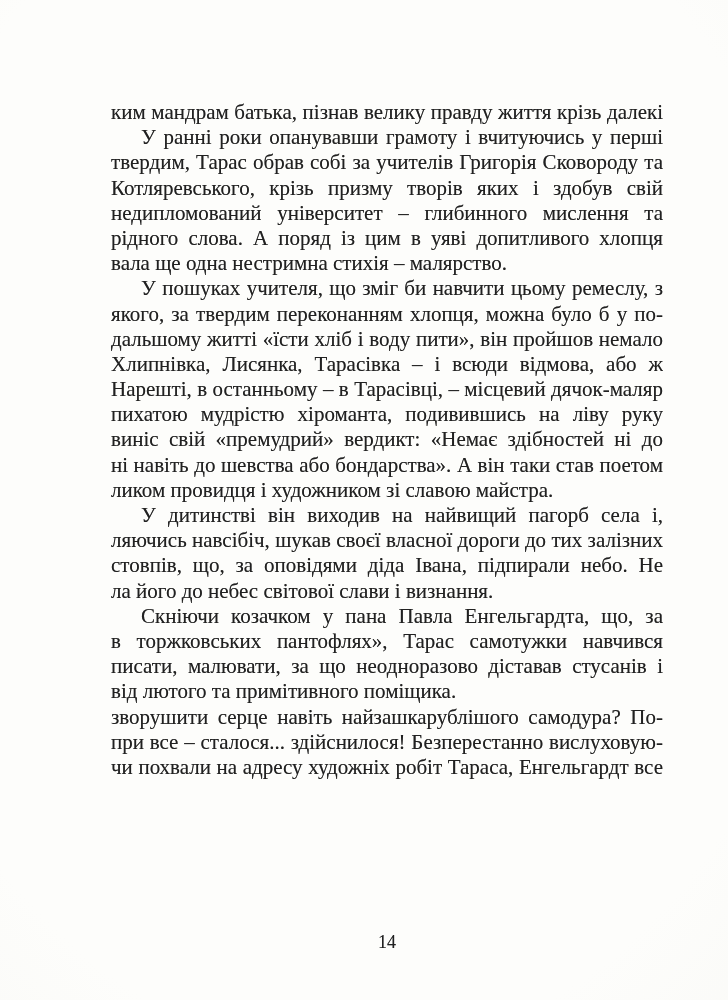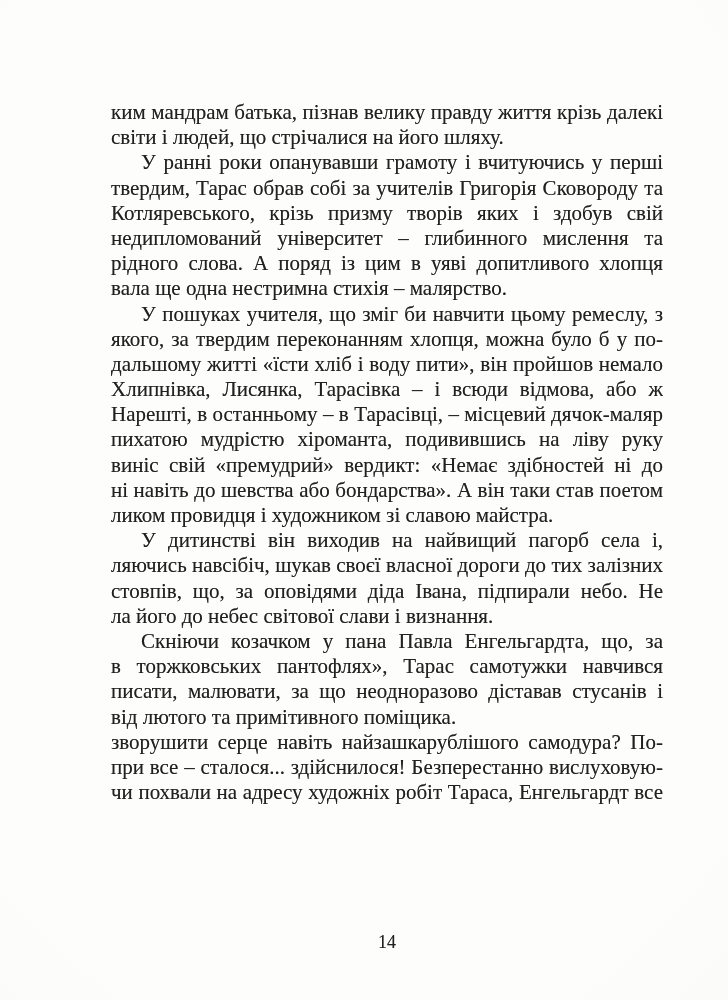--- a/index.html
+++ b/index.html
@@ -52,21 +52,20 @@
     margin-top: 31px;
   }
 </style>
 </head>
 <body>
 
 <div class="page">
   <div class="text-block" id="text-block">
       <div>
         <div class="line fill">ким мандрам батька, пізнав велику правду життя крізь далекі</div>
-        <div class="line">світи і людей, що стрічалися на його шляху.</div>
       </div>
       <div>
         <div class="line fill indent">У ранні роки опанувавши грамоту і вчитуючись у перші свої</div>
         <div class="line fill">твердим, Тарас обрав собі за учителів Григорія Сковороду та Івана</div>
         <div class="line fill">Котляревського, крізь призму творів яких і здобув свій перший</div>
         <div class="line fill">недипломований університет – глибинного мислення та розкоші</div>
         <div class="line fill">рідного слова. А поряд із цим в уяві допитливого хлопця нурту-</div>
         <div class="line">вала ще одна нестримна стихія – малярство.</div>
       </div>
       <div>

